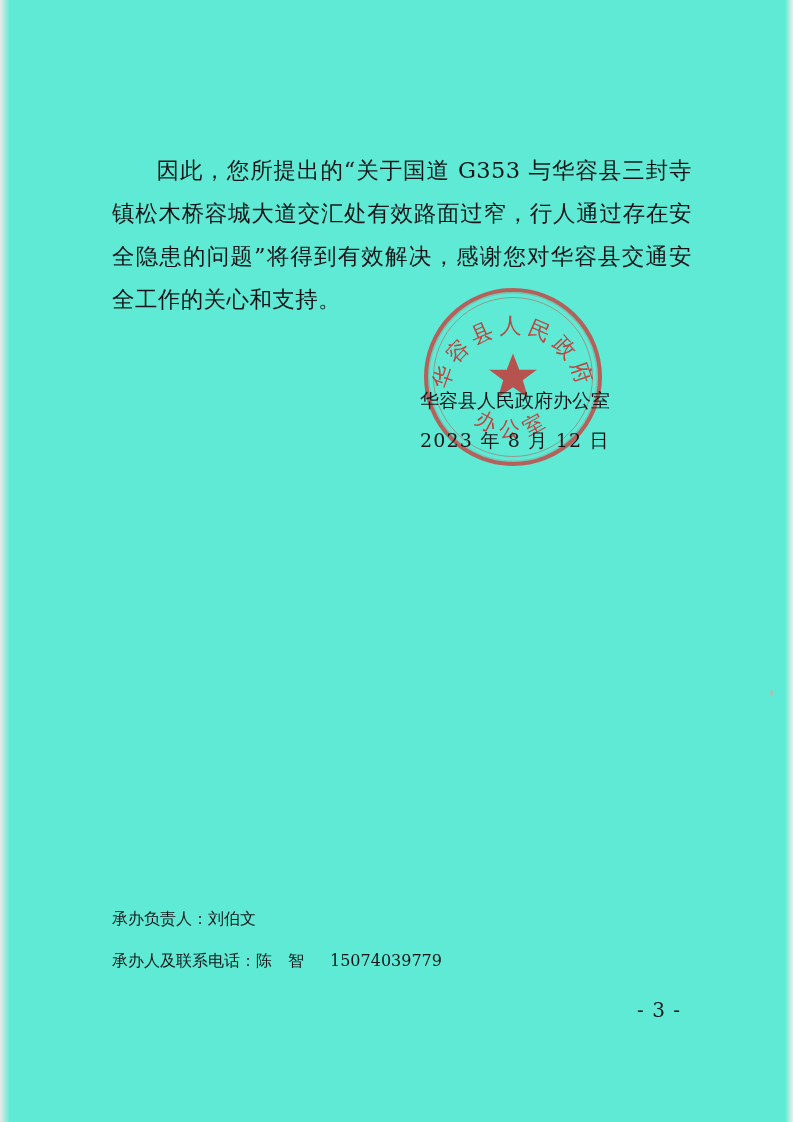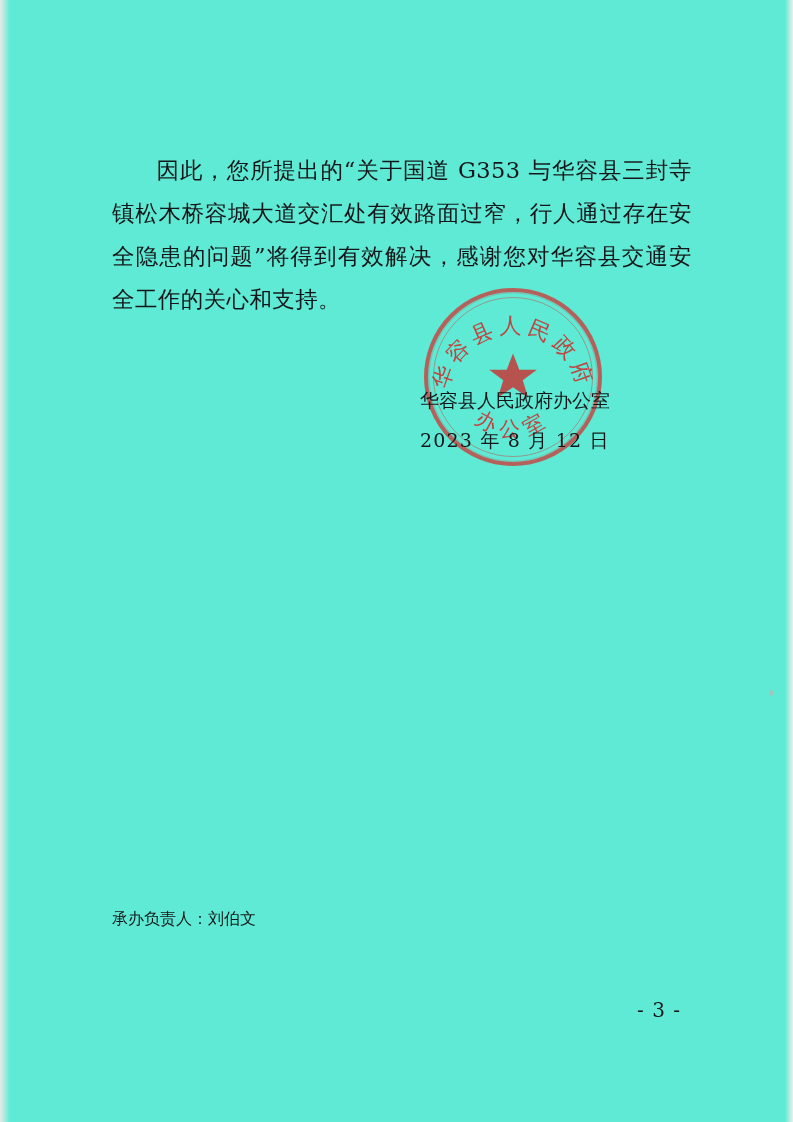--- a/index.html
+++ b/index.html
@@ -171,18 +171,21 @@
 
   <div class="signature-block">
     <div>华容县人民政府办公室</div>
     <div class="date">2023 年 8 月 12 日</div>
   </div>
 
   <div class="footer-info">
     <div>
       <span>承办负责人：</span><span>刘伯文</span>
     </div>
+    <div>
+      <span>承办人及联系电话：</span><span>陈　智</span><span class="gap2"></span><span>15074039779</span>
+    </div>
   </div>
 
   <div class="page-number">- 3 -</div>
 
   <div class="speck" style="left:770px; top:690px;"></div>
 </div>
 
 </body></html>

